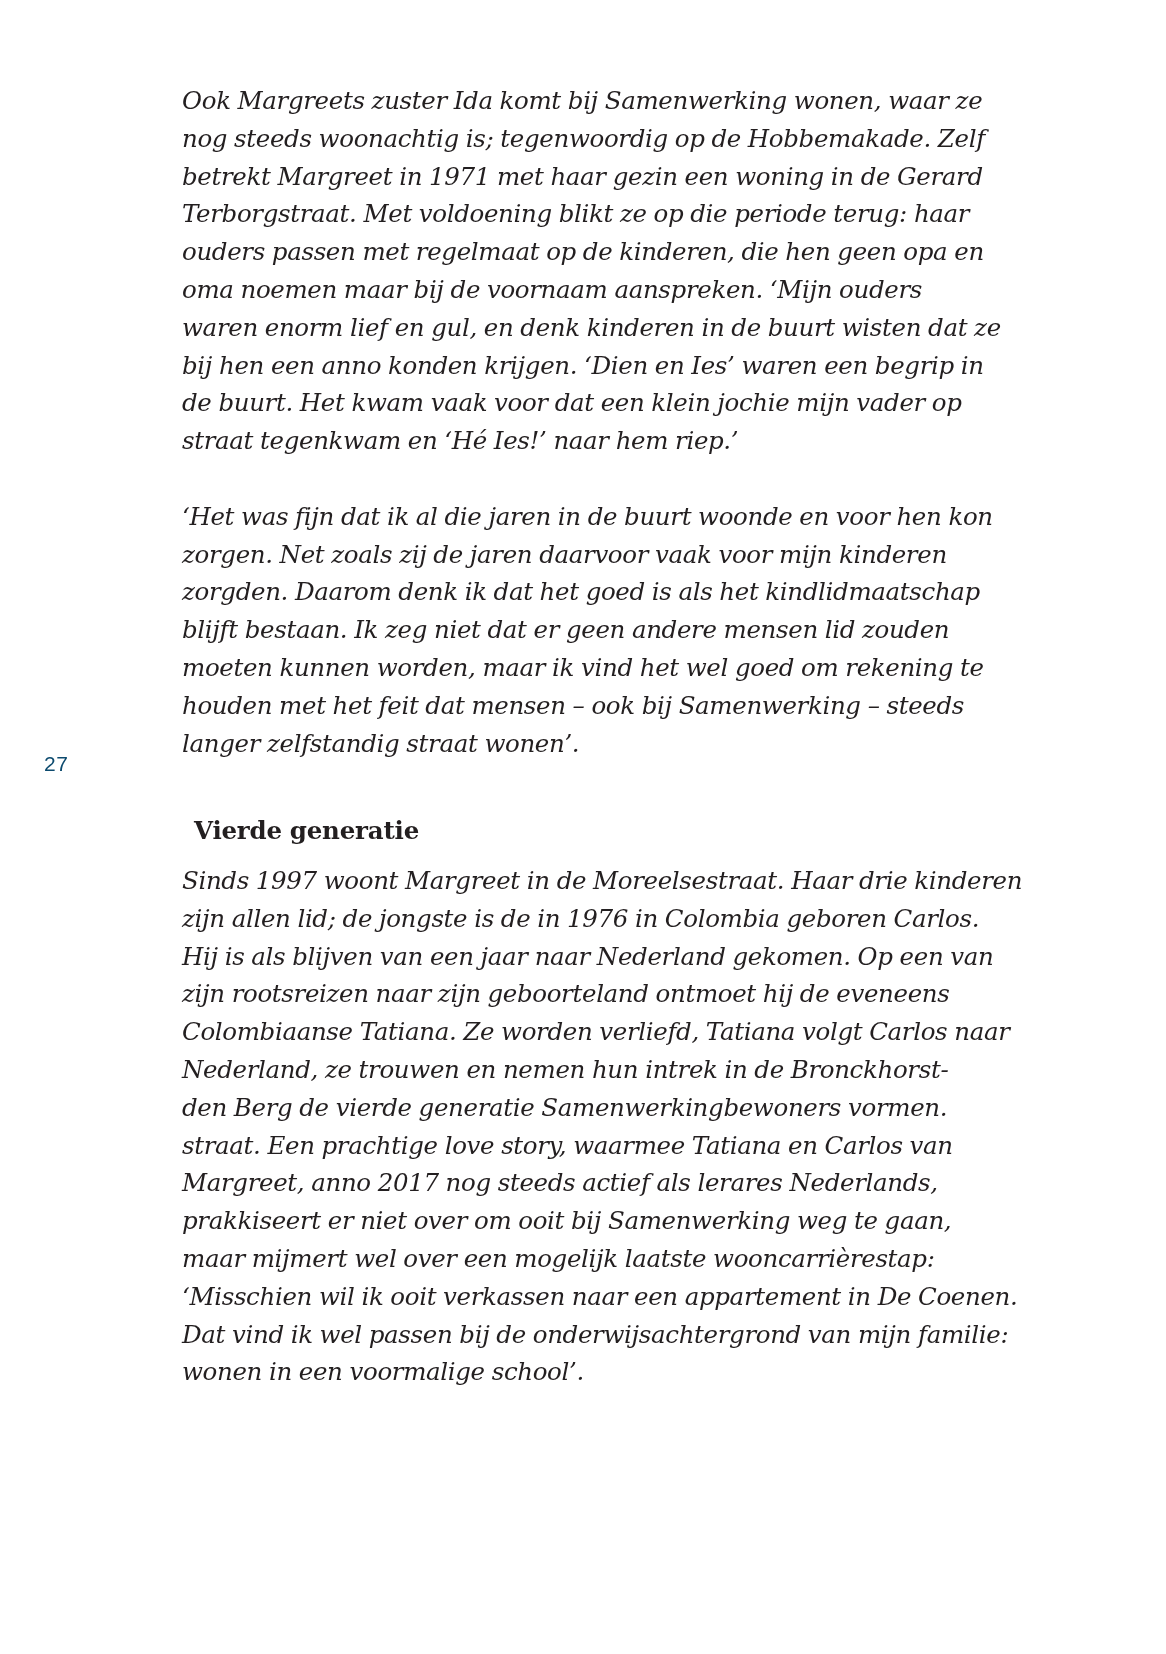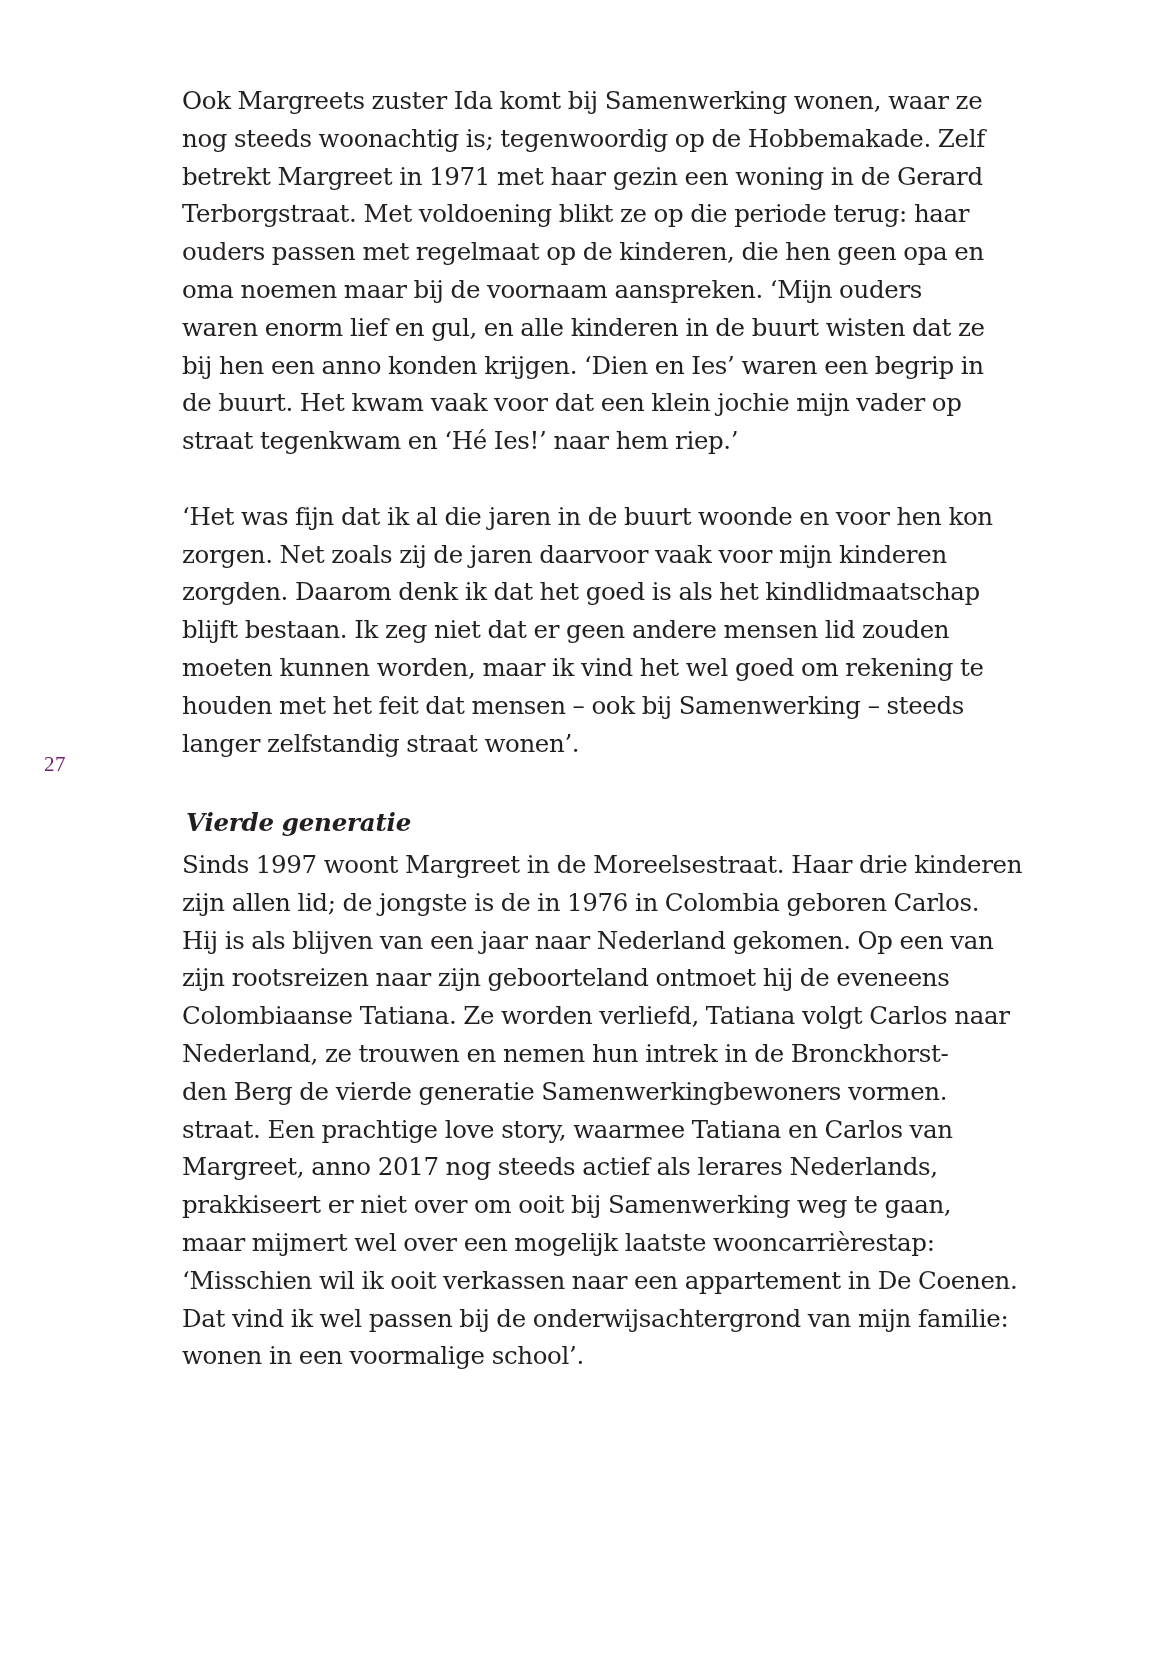--- a/index.html
+++ b/index.html
@@ -19,73 +19,73 @@
       position: absolute;
       left: 0;
       top: 0;
       width: 1166px;
       height: 1654px;
     }
     .page-number {
       position: absolute;
       left: 44px;
       top: 752px;
-      font-family: Liberation Serif, serif;
+      font-family: Liberation Sans, sans-serif;
       font-size: 21px;
-      color: #701a75;
+      color: #0c4a6e;
       letter-spacing: 0.5px;
     }
     .text-block {
       position: absolute;
       left: 182px;
       top: 82px;
       width: 880px;
       font-size: 24.5px;
       line-height: 37.8px;
       letter-spacing: -0.35px;
       word-spacing: -0.5px;
     }
     .para {
       margin: 0;
     }
     .para .line {
       display: block;
       white-space: nowrap;
+      font-style: italic;
     }
     .blank {
       display: block;
       height: 37.8px;
     }
     .heading {
       display: block;
       font-weight: bold;
-      margin: 4px;
+      margin: 12px;
       font-size: 24.5px;
       line-height: 37.8px;
       letter-spacing: -0.2px;
-      font-style: italic;
     }
   </style>
 </head>
 <body>
 
 <div class="page">
 
   <div class="page-number">27</div>
 
   <div class="text-block">
 
     <p class="para">
       <span class="line">Ook Margreets zuster Ida komt bij Samenwerking wonen, waar ze</span>
       <span class="line">nog steeds woonachtig is; tegenwoordig op de Hobbemakade. Zelf</span>
       <span class="line">betrekt Margreet in 1971 met haar gezin een woning in de Gerard</span>
       <span class="line">Terborgstraat. Met voldoening blikt ze op die periode terug: haar</span>
       <span class="line">ouders passen met regelmaat op de kinderen, die hen geen opa en</span>
       <span class="line">oma noemen maar bij de voornaam aanspreken. ‘Mijn ouders</span>
-      <span class="line">waren enorm lief en gul, en alle kinderen in de buurt wisten dat ze</span>
+      <span class="line">waren enorm lief en gul, en denk kinderen in de buurt wisten dat ze</span>
       <span class="line">bij hen een anno konden krijgen. ‘Dien en Ies’ waren een begrip in</span>
       <span class="line">de buurt. Het kwam vaak voor dat een klein jochie mijn vader op</span>
       <span class="line">straat tegenkwam en ‘Hé Ies!’ naar hem riep.’</span>
     </p>
 
     <span class="blank"></span>
 
     <p class="para">
       <span class="line">‘Het was fijn dat ik al die jaren in de buurt woonde en voor hen kon</span>
       <span class="line">zorgen. Net zoals zij de jaren daarvoor vaak voor mijn kinderen</span>

